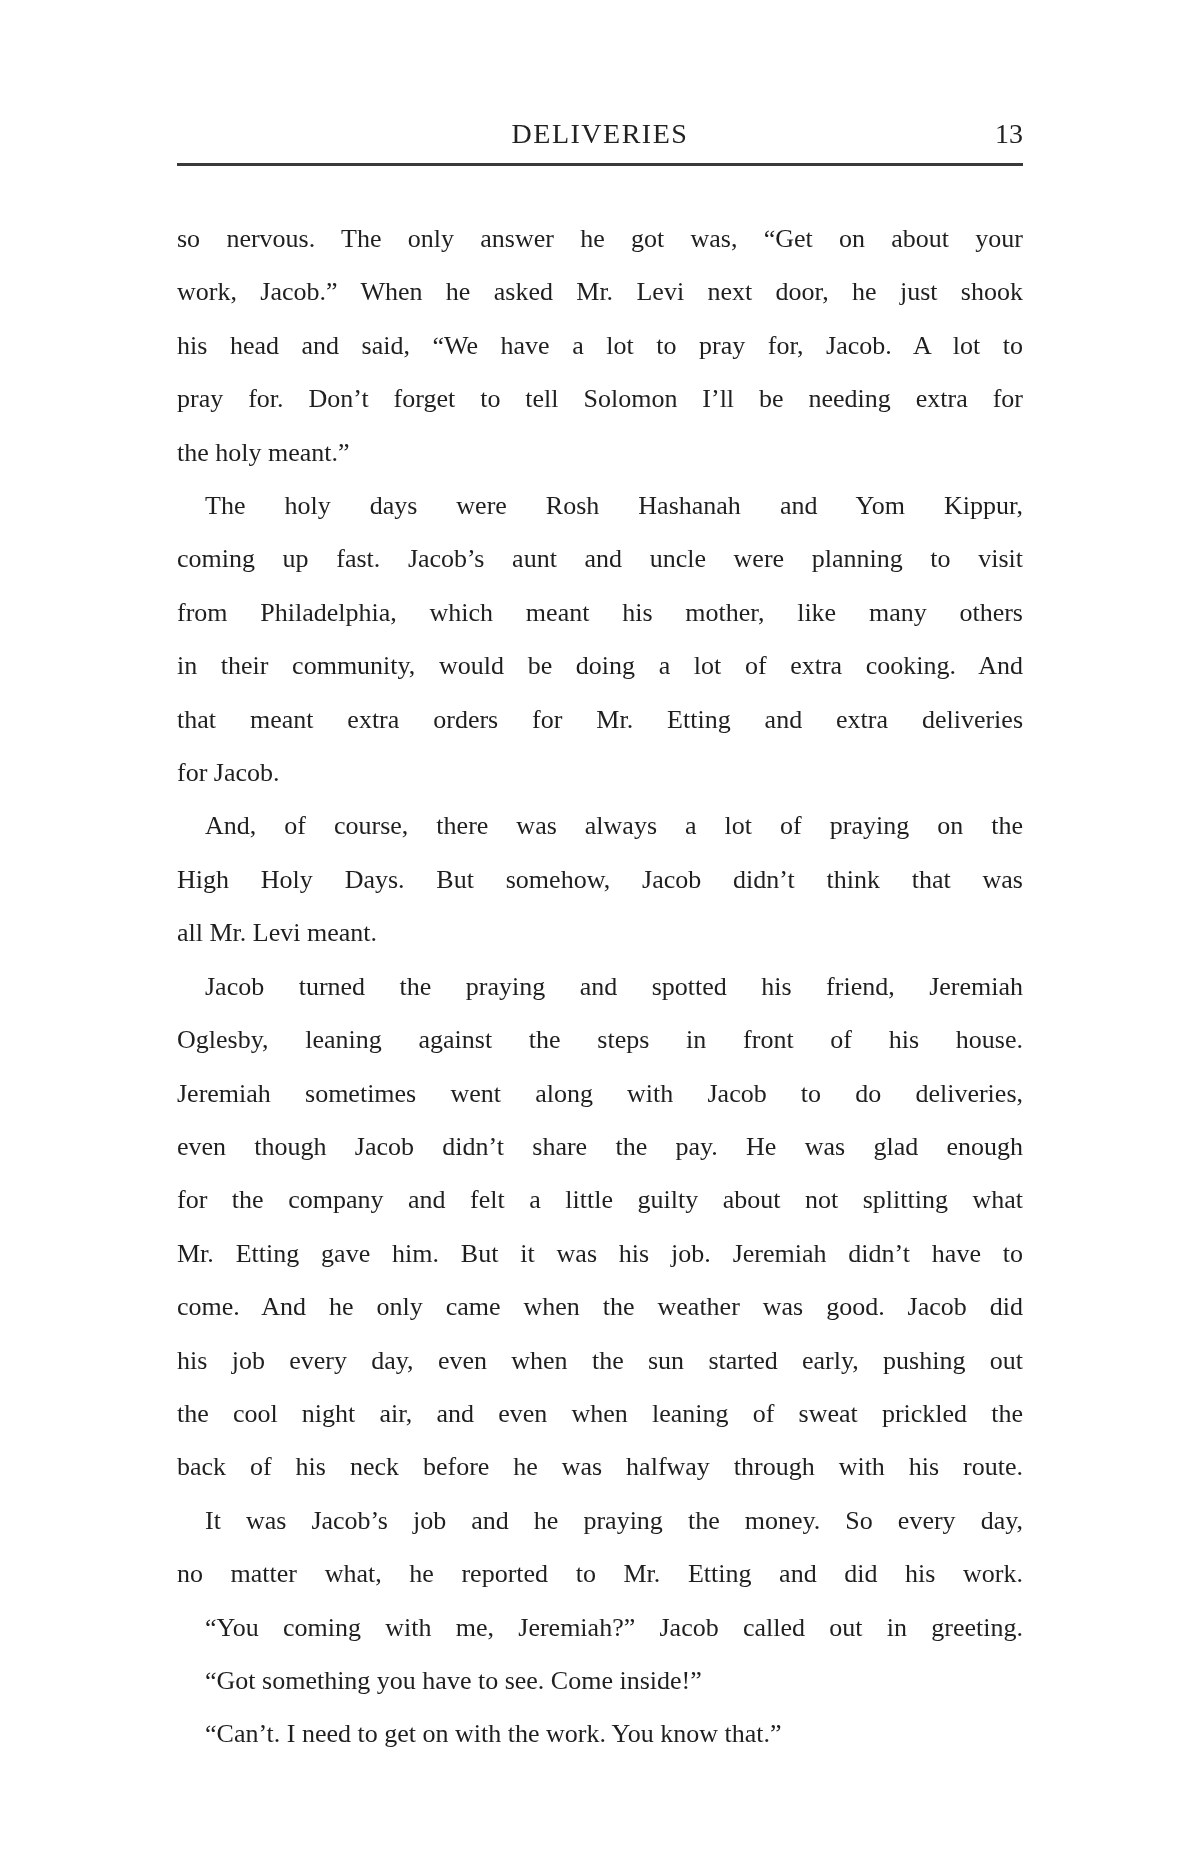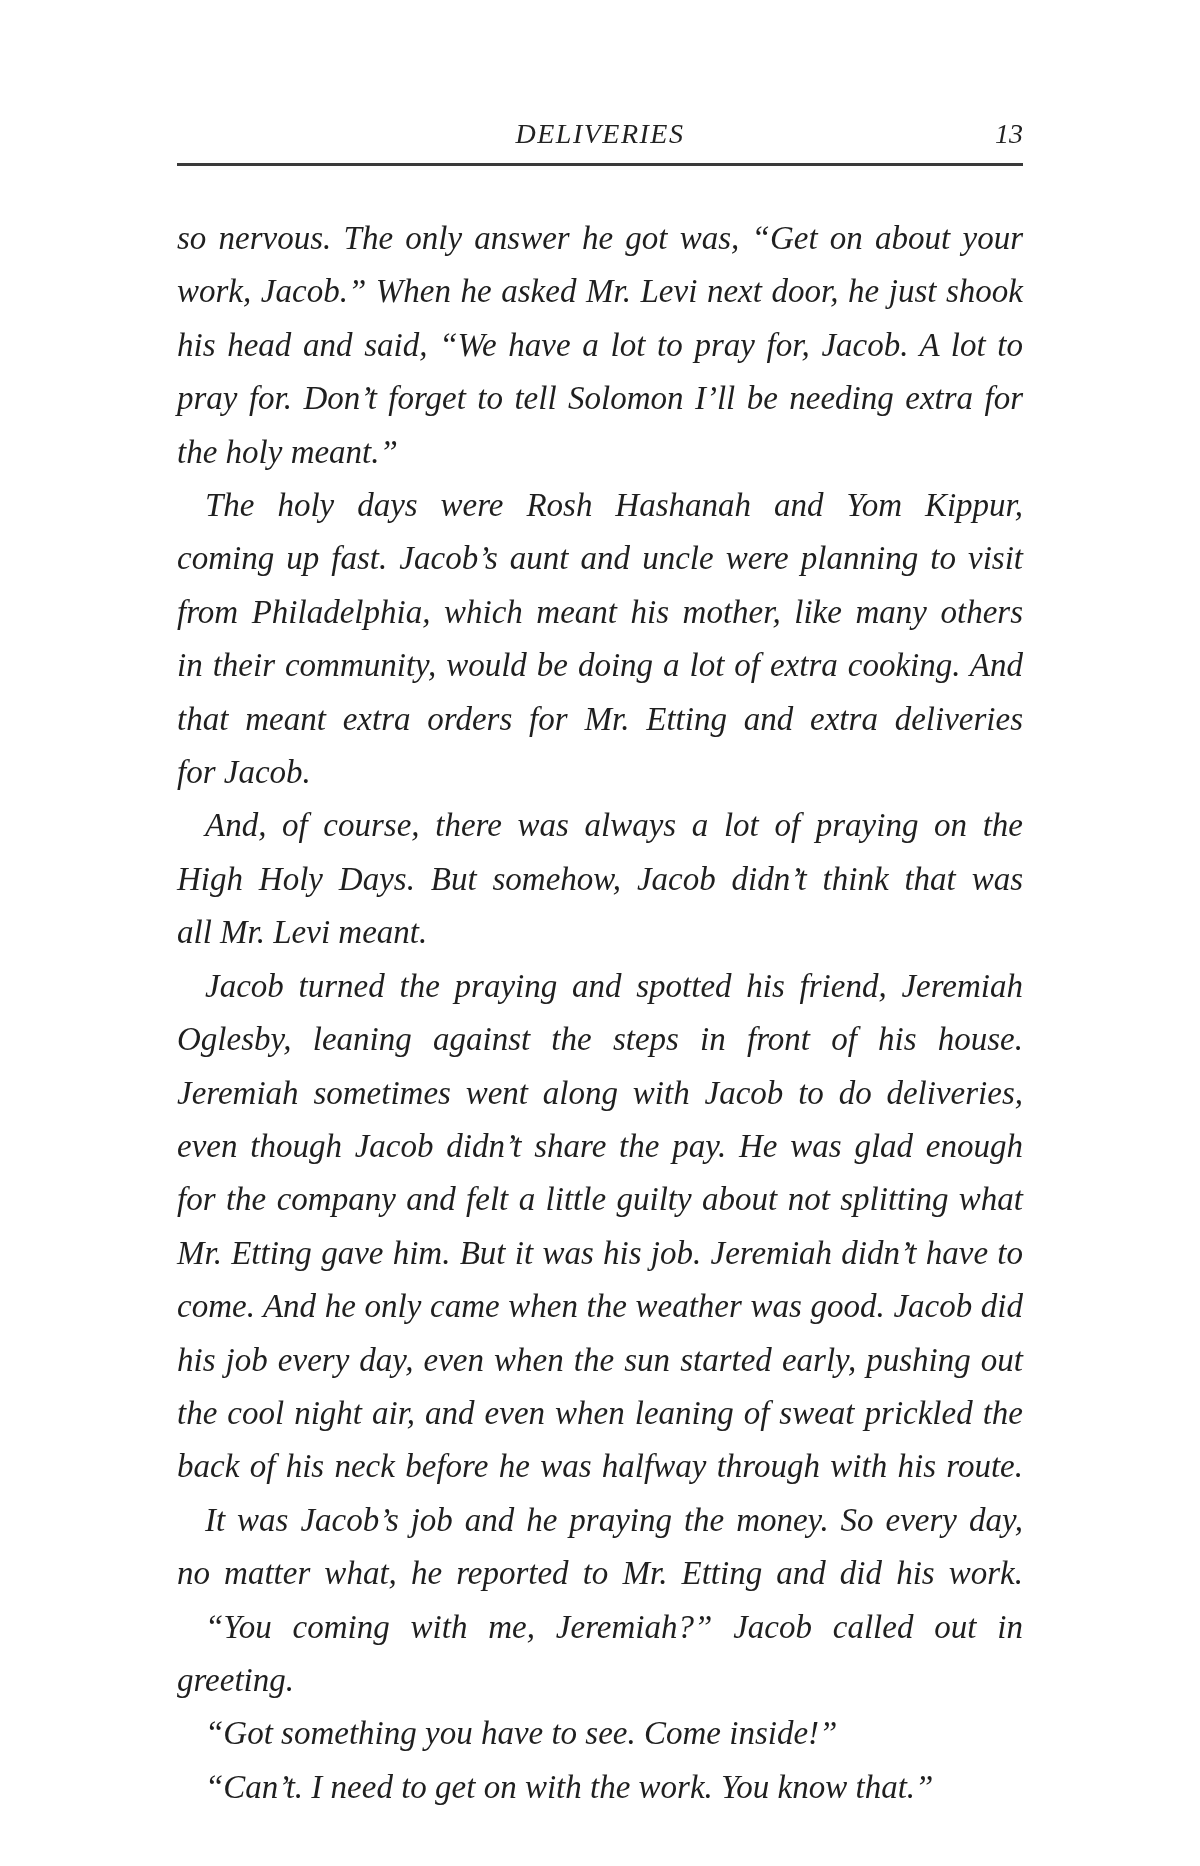--- a/index.html
+++ b/index.html
@@ -4,21 +4,20 @@
 <style>
   html, body { margin: 0; padding: 0; background: #ffffff; }
   .page {
     position: relative;
     width: 1200px;
     height: 1866px;
     background: #ffffff;
     color: #1f1f1f;
     font-family: "Liberation Serif", serif;
     overflow: hidden;
-    font-style: italic;
   }
   .running-head {
     position: absolute;
     left: 177px;
     width: 846px;
     top: 118px;
     height: 36px;
   }
   .running-head .title {
     position: absolute;
@@ -42,21 +41,21 @@
     width: 846px;
     top: 163px;
     height: 2.5px;
     background: #3a3a3a;
   }
   .body-text {
     position: absolute;
     left: 177px;
     width: 846px;
     top: 212px;
-    font-size: 33px;
+    font-size: 26px;
     line-height: 53.4px;
     color: #1f1f1f;
   }
   .line { text-align: left; }
   .line.j {
     text-align: justify;
     text-align-last: justify;
   }
   .line.indent { text-indent: 28px; }
 </style>

